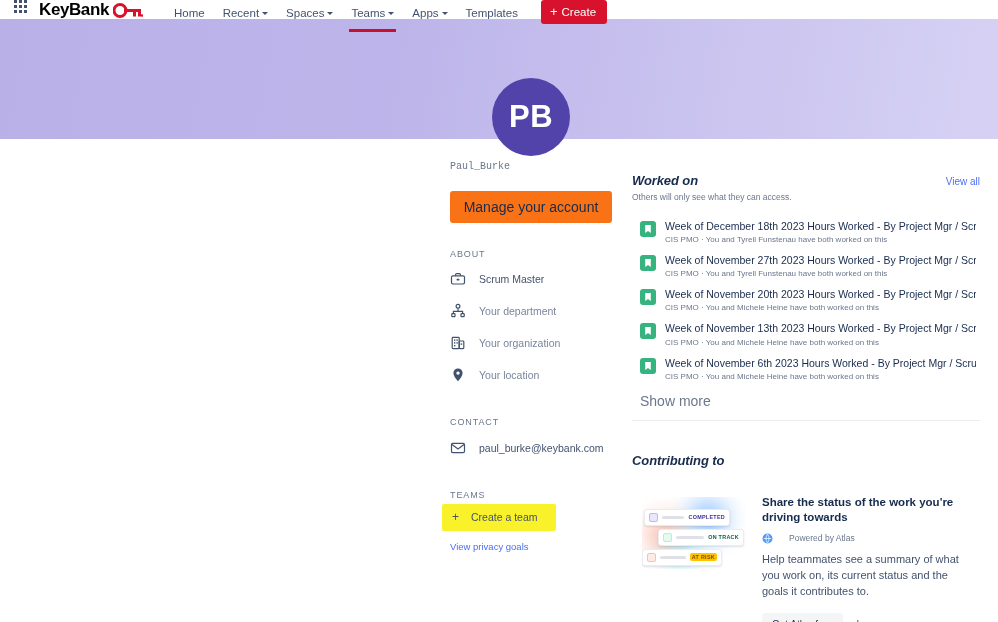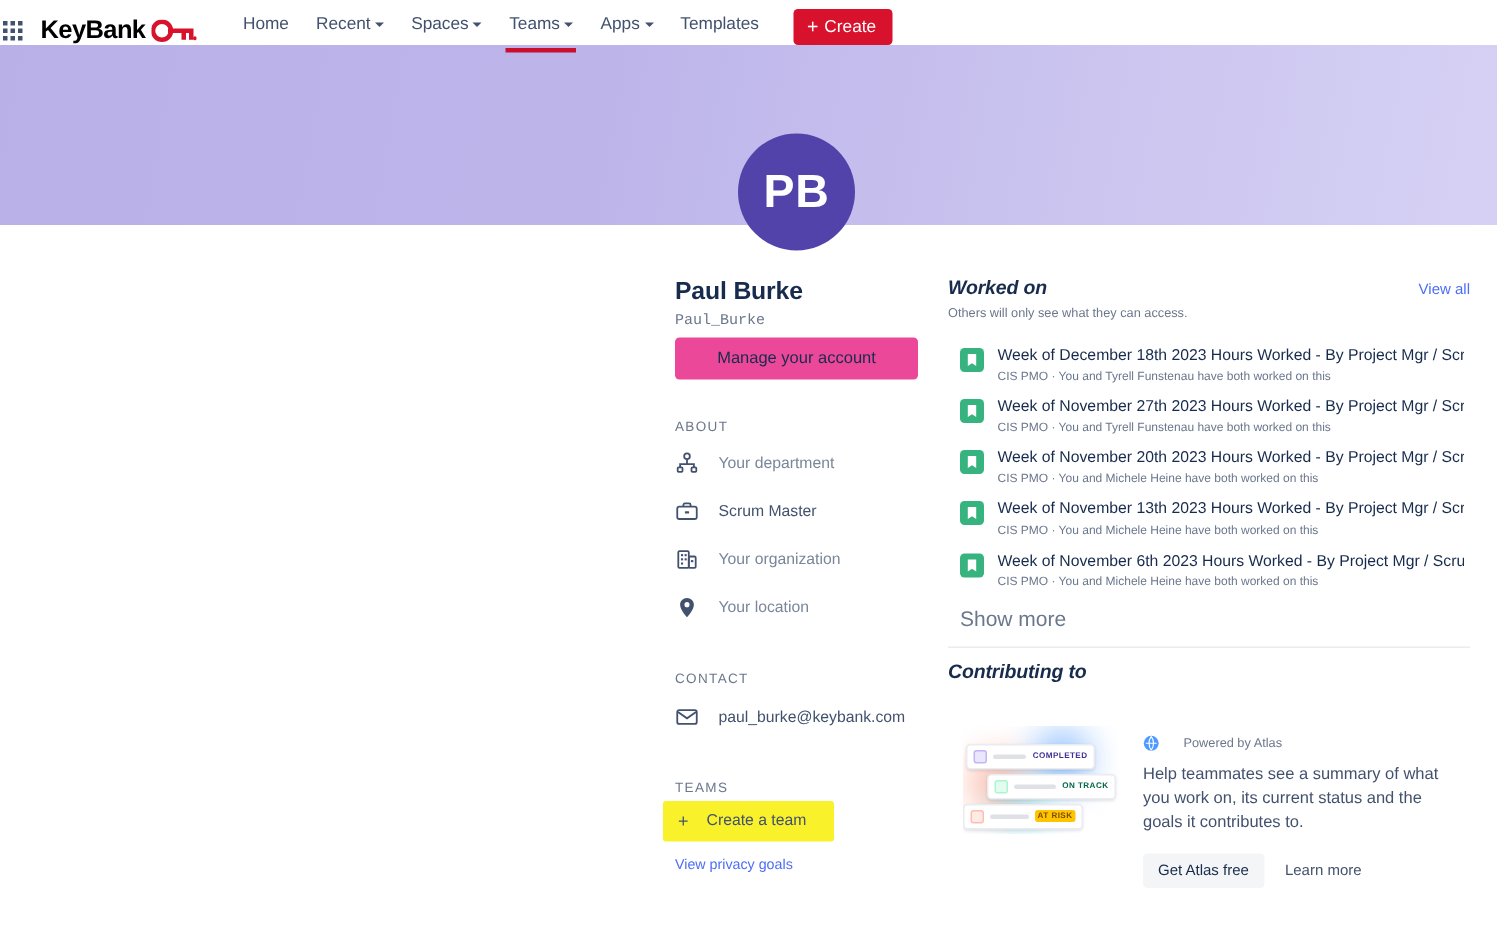--- a/index.html
+++ b/index.html
@@ -6,25 +6,25 @@
   html, body {
     width: 998px; height: 622px;
     font-family: "Liberation Sans", sans-serif;
     background: #ffffff;
     color: #172b4d;
     overflow: hidden;
   }
 
   
   .topnav {
-    height: 30px;
+    height: 19px;
     background: #ffffff;
     display: flex;
-    align-items: flex-end;
-    padding: 0 8px 0 2px;
+    align-items: flex-start;
+    padding: 0 8px 0 14px;
     position: relative;
     z-index: 5;
   }
   .app-grid {
     width: 16px; height: 16px;
     display: grid;
     grid-template-columns: repeat(3, 3px);
     grid-template-rows: repeat(3, 3px);
     gap: 2px;
     margin-right: 9px;
@@ -93,23 +93,23 @@
     display: flex; align-items: center; justify-content: center;
     font-size: 31px; font-weight: bold; letter-spacing: 0.5px;
     margin: 0 auto 0 auto;
   }
   .pname {
     font-size: 16.5px; font-weight: bold; color: #172b4d;
     margin-top: 18px; letter-spacing: -0.1px;
   }
   .phandle { font-size: 10px; color: #6b778c; margin-top: 5px; font-family: Liberation Mono, monospace; }
   .manage-btn {
-    display: block; width: 100%; margin-top: 5px;
-    background: #ec4899; color: #172b4d; border: none;
-    font-size: 11px; padding: 8px 0; border-radius: 3px;
+    display: block; width: 100%; margin-top: 19px;
+    background: #f97316; color: #172b4d; border: none;
+    font-size: 14px; padding: 8px 0; border-radius: 3px;
     cursor: pointer; font-family: "Liberation Sans", sans-serif;
   }
   .sec-title {
     font-size: 9px; color: #6b778c; letter-spacing: 0.9px;
     margin-top: 26px; margin-bottom: 4px; font-weight: normal;
   }
   .info-row {
     display: flex; align-items: center; gap: 13px;
     padding: 8px 0; font-size: 10.5px;
   }
@@ -164,21 +164,21 @@
     font-size: 10.5px; color: #172b4d; line-height: 1.25;
     white-space: nowrap; overflow: hidden;
   }
   .wsub { font-size: 8px; color: #6b778c; margin-top: 2px; }
   .show-more {
     font-size: 14px; color: #6b778c; padding: 7px 0 11px 8px;
     cursor: pointer; display: inline-block;
   }
   .divider { height: 1px; background: #ebecf0; }
 
-  .contrib-head { margin-top: 8px; }
+  .contrib-head { margin-top: 32px; }
   .atlas-card {
     margin-top: 11px; border: 0px;
     display: flex; gap: 16px; align-items: flex-start;
     padding: 14px 8px 16px 10px;
   }
   .atlas-art {
     width: 104px; height: 72px; flex: 0 0 104px;
     position: relative; overflow: hidden;
     margin-top: 4px;
   }
@@ -284,44 +284,43 @@
 
 <div class="page">
 <div class="content">
 
   <div class="profile-col">
 
     <div class="avatar">
       <span>PB</span>
     </div>
 
-    <div class="pname">Paul Burke</div>
     <div class="phandle">Paul_Burke</div>
 
     <button class="manage-btn">Manage your account</button>
 
     <div class="sec-title">ABOUT</div>
+
+    <div class="info-row">
+      <svg class="ico" viewBox="0 0 16 16">
+        <rect x="1.5" y="4.8" width="13" height="8.2" rx="1.4" fill="none" stroke="#42526e" stroke-width="1.2"></rect>
+        <path d="M5.6 4.8V3.6a1 1 0 0 1 1-1h2.8a1 1 0 0 1 1 1v1.2" fill="none" stroke="#42526e" stroke-width="1.2"></path>
+        <rect x="6.6" y="7.8" width="2.8" height="1.6" rx="0.4" fill="#42526e"></rect>
+      </svg>
+      <span class="txt filled">Scrum Master</span>
+    </div>
 
     <div class="info-row">
       <svg class="ico" viewBox="0 0 16 16">
         <circle cx="8" cy="3.2" r="1.9" fill="none" stroke="#42526e" stroke-width="1.2"></circle>
         <path d="M8 5.3v2.6M3.4 10.4V8.4h9.2v2" fill="none" stroke="#42526e" stroke-width="1.2"></path>
         <rect x="1.8" y="10.6" width="3.2" height="3" rx="0.6" fill="none" stroke="#42526e" stroke-width="1.2"></rect>
         <rect x="11" y="10.6" width="3.2" height="3" rx="0.6" fill="none" stroke="#42526e" stroke-width="1.2"></rect>
       </svg>
       <span class="txt">Your department</span>
-    </div>
-
-    <div class="info-row">
-      <svg class="ico" viewBox="0 0 16 16">
-        <rect x="1.5" y="4.8" width="13" height="8.2" rx="1.4" fill="none" stroke="#42526e" stroke-width="1.2"></rect>
-        <path d="M5.6 4.8V3.6a1 1 0 0 1 1-1h2.8a1 1 0 0 1 1 1v1.2" fill="none" stroke="#42526e" stroke-width="1.2"></path>
-        <rect x="6.6" y="7.8" width="2.8" height="1.6" rx="0.4" fill="#42526e"></rect>
-      </svg>
-      <span class="txt filled">Scrum Master</span>
     </div>
 
     <div class="info-row">
       <svg class="ico" viewBox="0 0 16 16">
         <rect x="2.2" y="2.4" width="7" height="11.2" rx="0.8" fill="none" stroke="#42526e" stroke-width="1.2"></rect>
         <rect x="9.2" y="6" width="4.6" height="7.6" rx="0.8" fill="none" stroke="#42526e" stroke-width="1.2"></rect>
         <rect x="4" y="4.4" width="1.4" height="1.4" fill="#42526e"></rect>
         <rect x="6.4" y="4.4" width="1.4" height="1.4" fill="#42526e"></rect>
         <rect x="4" y="7.2" width="1.4" height="1.4" fill="#42526e"></rect>
         <rect x="6.4" y="7.2" width="1.4" height="1.4" fill="#42526e"></rect>
@@ -460,20 +459,21 @@
         </span>
 
         <span class="pill" style="left:0px; top:52px; width:80px;">
           <span class="dot" style="background:#ffebe6;border:1px solid #ffbdad;"></span>
           <span class="bar"></span>
           <span class="lbl" style="color:#7a4b00;background:#ffc400;padding:1px 2px;border-radius:2px;">AT RISK</span>
         </span>
       </div>
 
       <div class="atlas-body">
+        <div class="atlas-title">Share the status of the work you're driving towards</div>
         <div class="powered">
           <svg width="11" height="11" viewBox="0 0 12 12">
             <circle cx="6" cy="6" r="5.4" fill="#4c9aff"></circle>
             <path d="M2 6h8M6 1a9 9 0 0 1 0 10M6 1a9 9 0 0 0 0 10" fill="none" stroke="#fff" stroke-width="0.8"></path>
           </svg>
           <span>Powered by Atlas</span>
         </div>
         <div class="atlas-desc">Help teammates see a summary of what you work on, its current status and the goals it contributes to.</div>
         <div class="atlas-btns">
           <button class="btn-grey">Get Atlas free</button>

